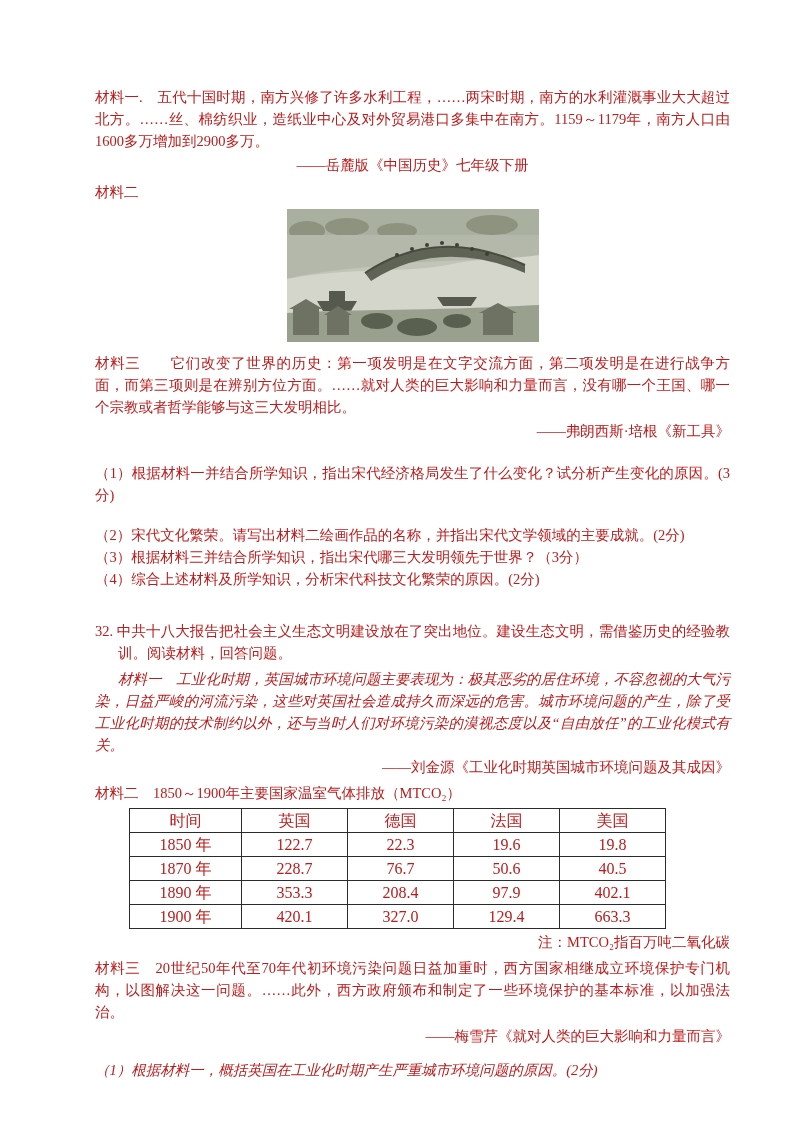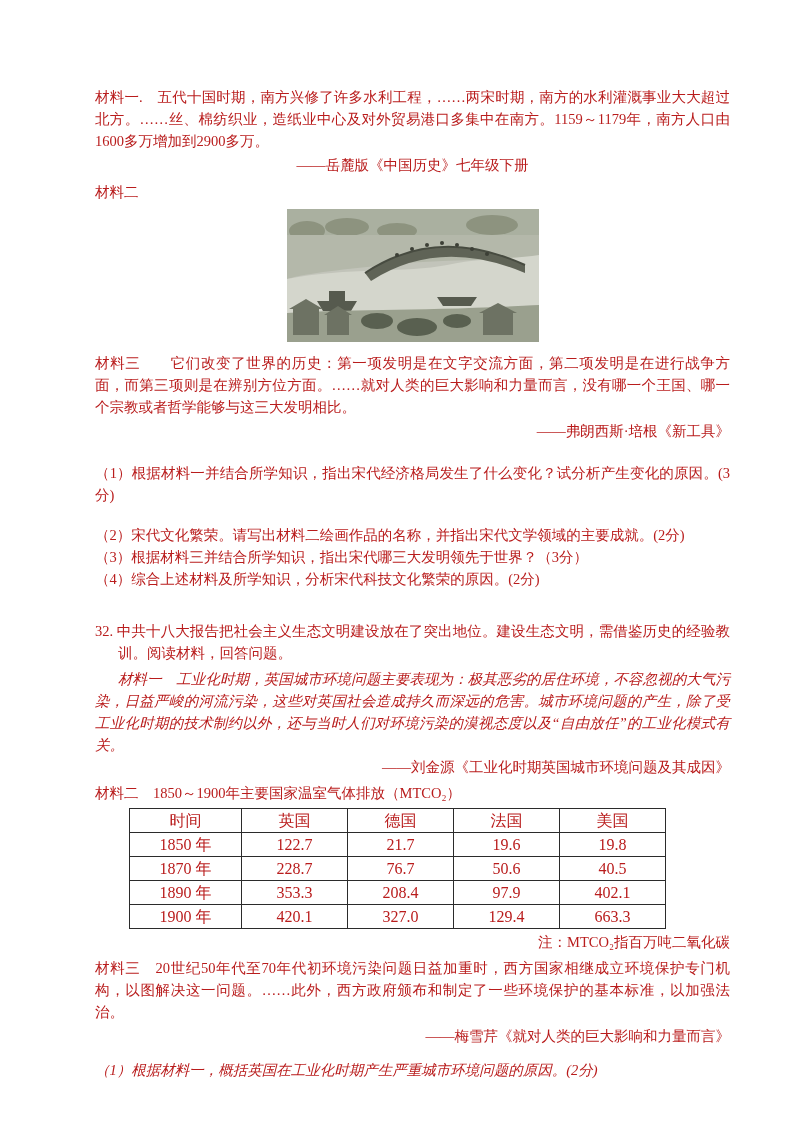--- a/index.html
+++ b/index.html
@@ -129,21 +129,21 @@
         <tr>
           <th class="col-time">时间</th>
           <th class="col-country">英国</th>
           <th class="col-country">德国</th>
           <th class="col-country">法国</th>
           <th class="col-country">美国</th>
         </tr>
         <tr>
           <td>1850 年</td>
           <td>122.7</td>
-          <td>21.7</td>
+          <td>22.3</td>
           <td>19.6</td>
           <td>19.8</td>
         </tr>
         <tr>
           <td>1870 年</td>
           <td>228.7</td>
           <td>76.7</td>
           <td>50.6</td>
           <td>40.5</td>
         </tr>

